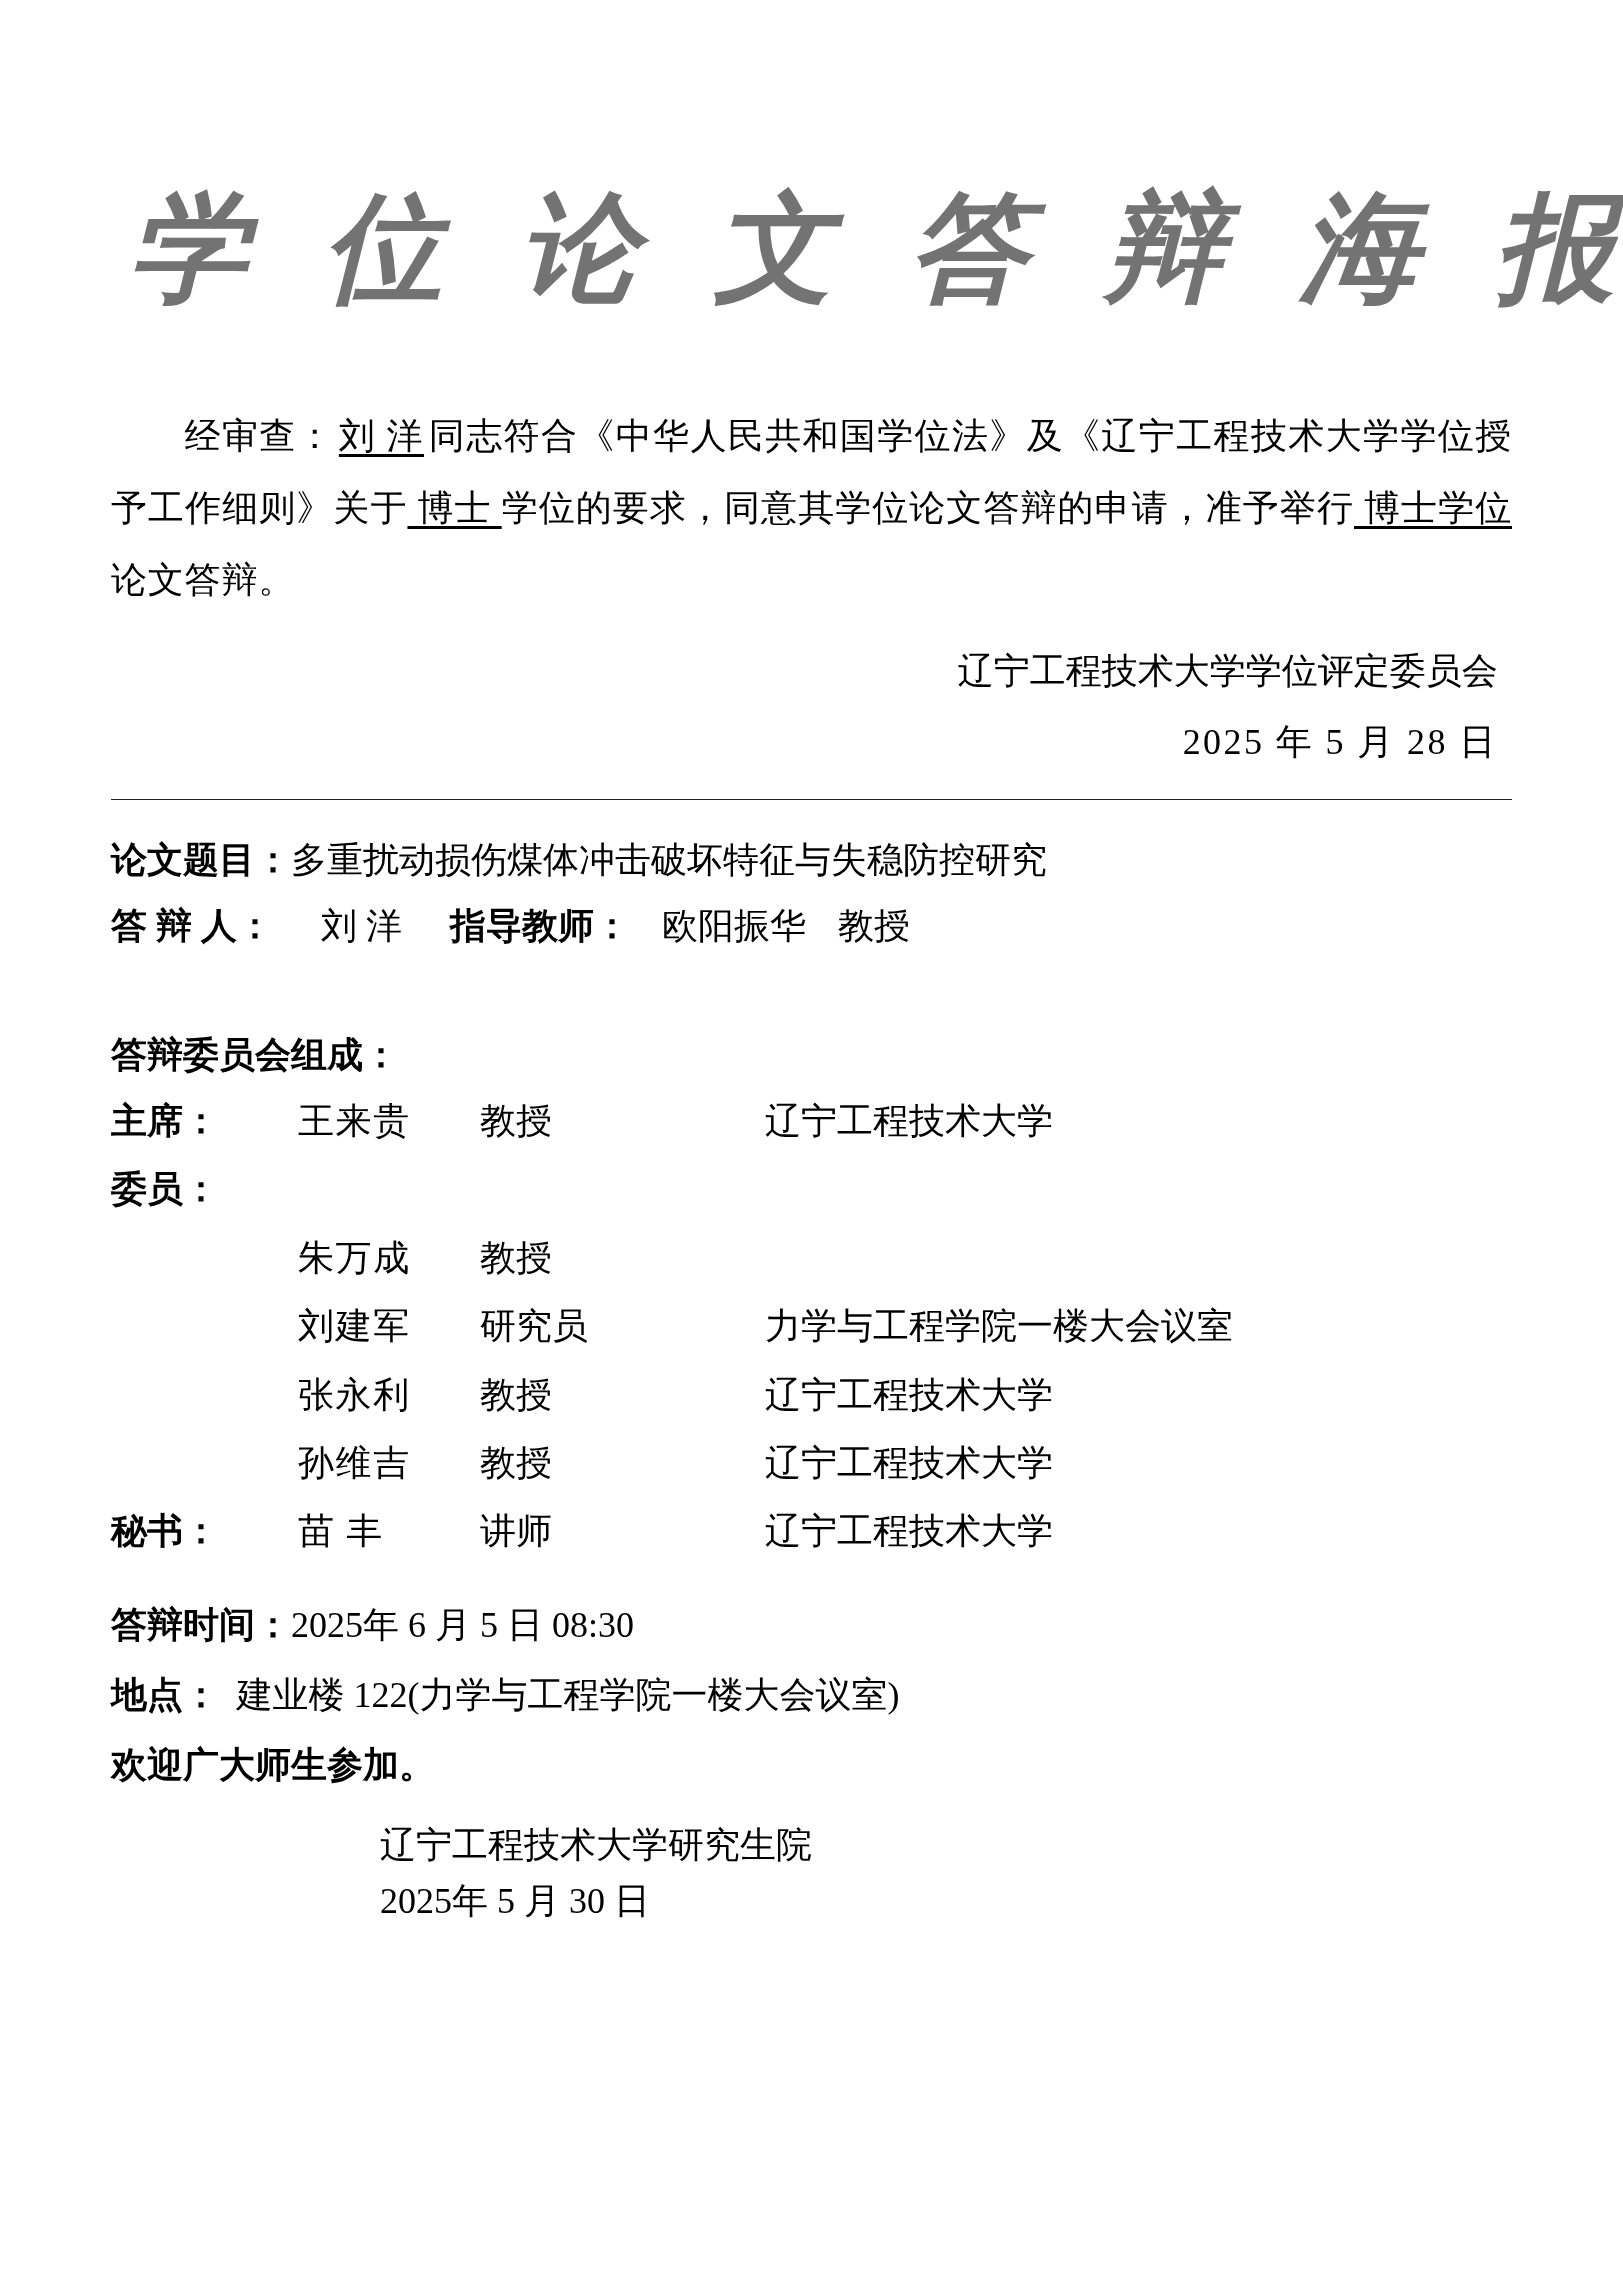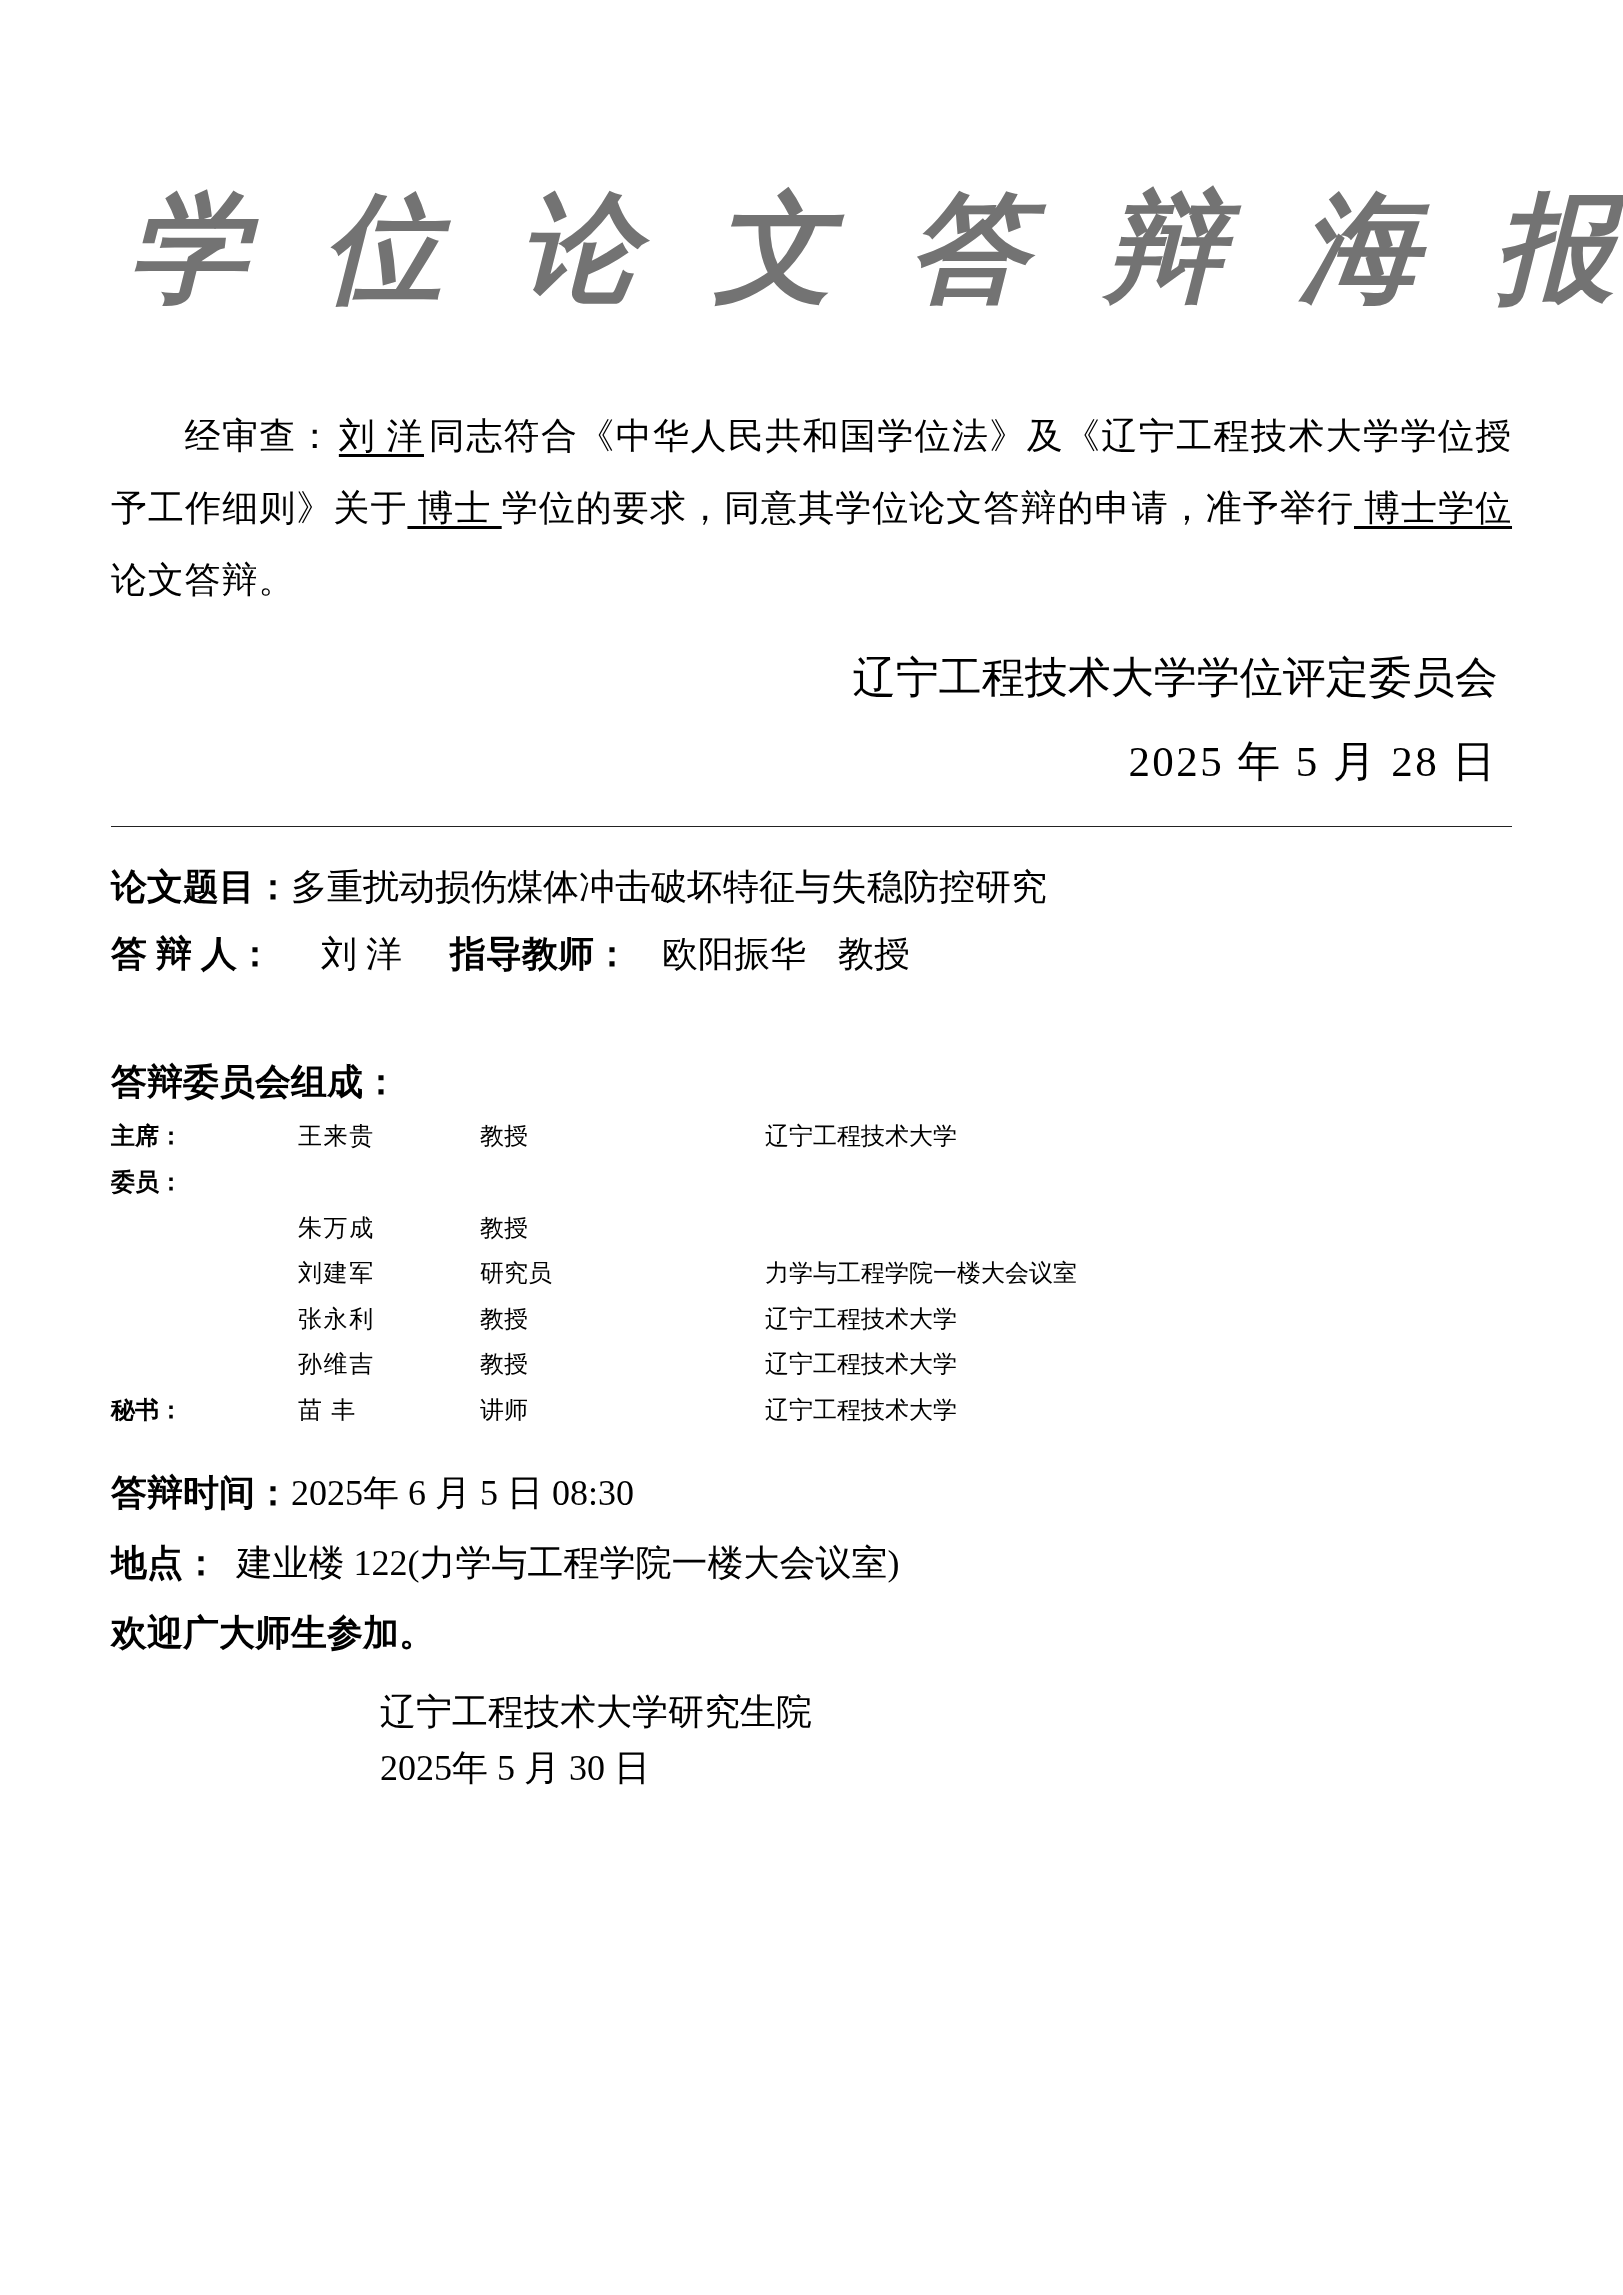--- a/index.html
+++ b/index.html
@@ -44,21 +44,21 @@
     line-height: 2.0;
     text-align: justify;
     letter-spacing: 0.8px;
   }
   .intro .indent { display: inline-block; width: 73px; }
   .u { text-decoration: underline; text-underline-offset: 5.5px; }
   .u-pad { padding: 0 4.8px; }
 
   .sign-block {
     margin-top: 20.6px;
-    font-size: 43px;
+    font-size: 36px;
     line-height: 1.95;
     text-align: right;
     padding-right: 14.3px;
   }
   .sign-date { letter-spacing: 2.4px; }
 
   hr.rule {
     border: none;
     border-top: 1.6px solid #222;
     margin: 22px 0 0 0;
@@ -78,21 +78,21 @@
 
   .section-gap { height: 71px; }
 
   .committee-heading {
     font-weight: bold;
     font-size: 36px;
     margin-bottom: 7px;
   }
 
   .cm-row {
-    font-size: 24px;
+    font-size: 36px;
     line-height: 1.9;
     display: flex;
     align-items: flex-end;
   }
   .cm-role {
     font-weight: bold;
     width: 139px;
     flex: 0 0 139px;
   }
   .cm-name {

